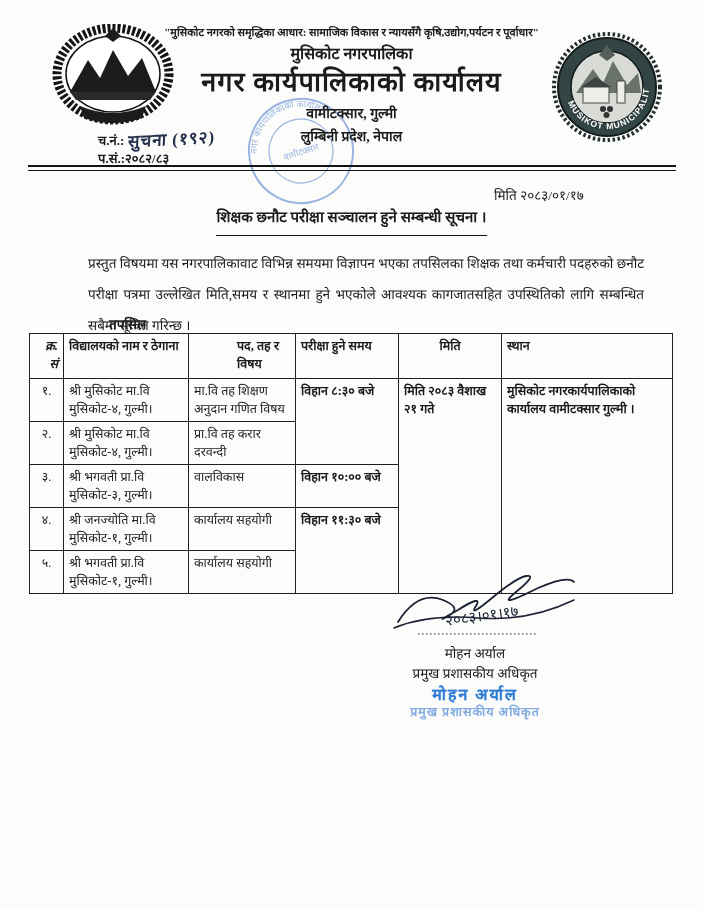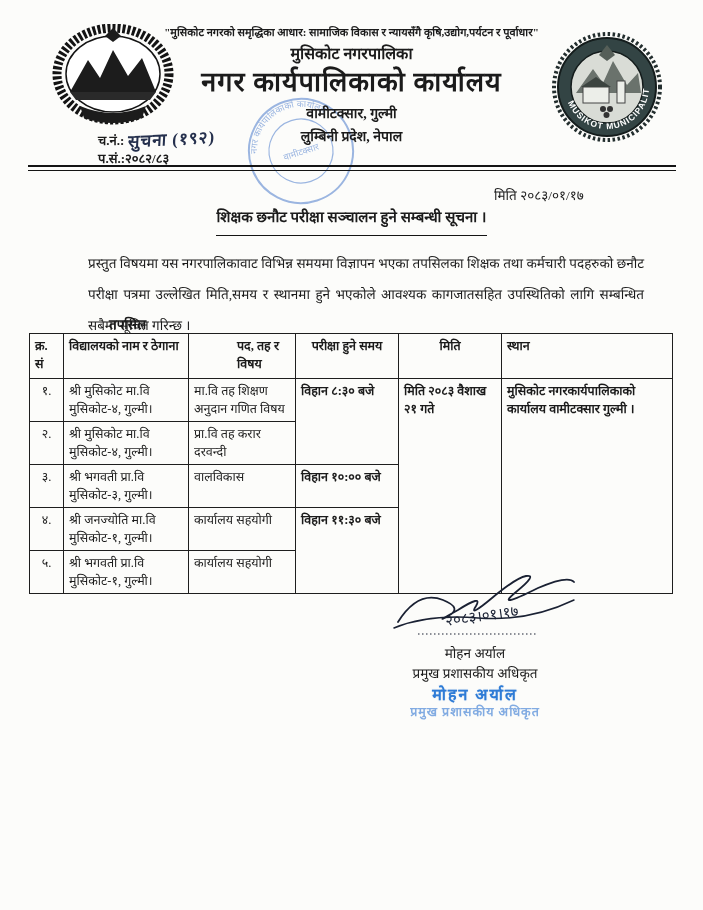--- a/index.html
+++ b/index.html
@@ -129,24 +129,24 @@
     <colgroup>
       <col style="width:34px">
         <col style="width:125px">
         <col style="width:107px">
       <col style="width:103px">
         <col style="width:103px">
         <col style="width:171px">
     </colgroup>
     <tbody>
         <tr>
-      <th style="text-align:left;">क्र. सं</th>
+      <th style="text-align:right;font-style:italic;">क्र. सं</th>
       <th style="text-align:left;">विद्यालयको नाम र ठेगाना</th>
       <th style="text-align:left;padding-left:48px;">पद, तह र विषय</th>
-      <th style="text-align:center;margin-top:24px;">परीक्षा हुने समय</th>
+      <th style="text-align:left;margin-top:24px;">परीक्षा हुने समय</th>
       <th style="text-align:center;">मिति</th>
       <th style="text-align:left;">स्थान</th>
     </tr>
     <tr style="height:36px;">
       <td class="sn">१.</td>
       <td>श्री मुसिकोट मा.वि मुसिकोट-४, गुल्मी।</td>
       <td>मा.वि तह शिक्षण अनुदान गणित विषय</td>
       <td class="time" rowspan="2">विहान ८:३० बजे</td>
       <td class="mdate" rowspan="5">मिति २०८३ वैशाख २१ गते</td>
       <td class="venue" rowspan="5">मुसिकोट नगरकार्यपालिकाको कार्यालय वामीटक्सार गुल्मी ।</td>

